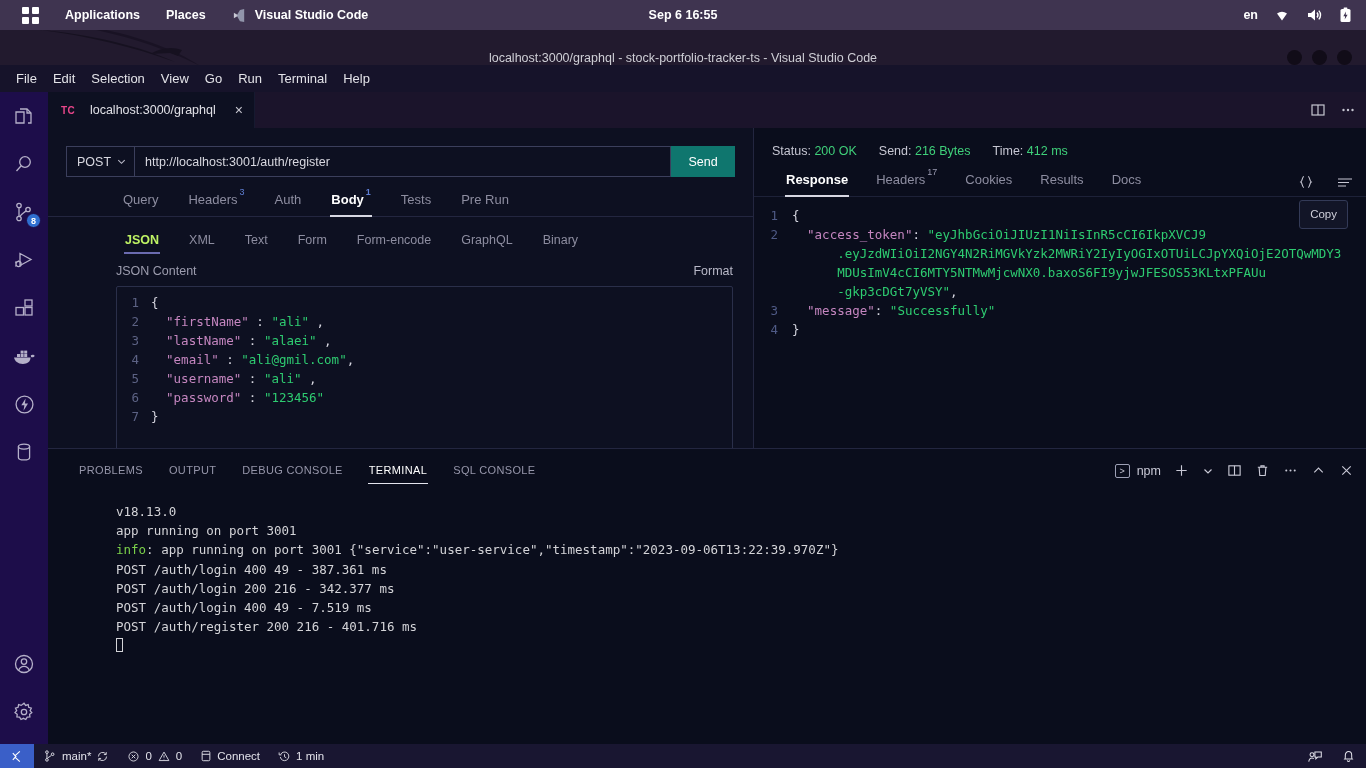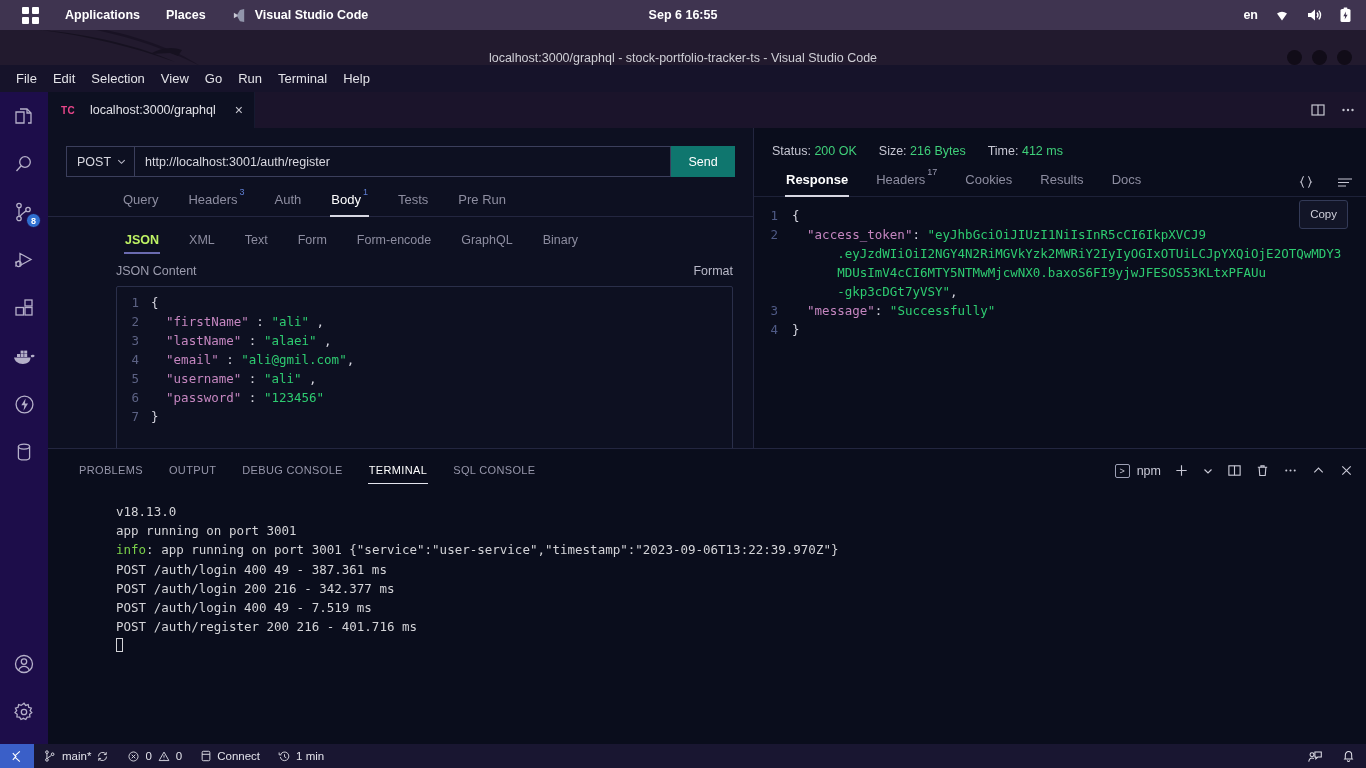--- a/index.html
+++ b/index.html
@@ -104,21 +104,21 @@
   }
   .sendbtn {
     width: 64px; height: 31px; background: #0f766e; color: #ffffff; font-size: 12.5px;
     display: flex; align-items: center; justify-content: center; cursor: pointer;
   }
 
   
   .reqtabs { display: flex; align-items: flex-end; gap: 0; padding: 14px 0 0 60px;
     border-bottom: 1px solid #232640; margin: 0 0 0 0; }
   .rtab { position: relative; padding: 0 15px 9px 15px; font-size: 13px; color: #8d8da0; cursor: pointer;}
-  .rtab.active { color: #ffffff; font-weight: normal; }
+  .rtab.active { color: #ffffff; font-weight: bold; }
   .rtab.active::after { content:''; position: absolute; left: 14px; right: 14px; bottom: -1px; height: 2px; background: #d7d7e2; }
   .rtab sup { font-size: 9px; color: #5f7fd4; margin-left: 2px; top: -.5em; position: relative; }
 
   
   .btypes { display: flex; padding: 16px 0 0 62px; gap: 0; }
   .btype { position: relative; padding: 0 15px 7px 15px; font-size: 12.5px; color: #8d8da0; cursor: pointer;}
   .btype.active { color: #bef264; font-weight: bold; }
   .btype.active::after { content:''; position: absolute; left: 14px; right: 14px; bottom: 0; height: 2px; background: #6b6bb0; }
 
   .jsonhdr { display: flex; justify-content: space-between; align-items: center;
@@ -425,21 +425,21 @@
             </div>
           <svg class="coderesize" viewBox="0 0 10 10" stroke="#6e7394" stroke-width="1">
             <path d="M1 9 L9 1 M5 9 L9 5"></path>
           </svg>
         </div>
       </div>
 
       <div class="pane-right">
         <div class="statusline">
           <span><b>Status:</b> <span class="g">200 OK</span></span>
-          <span><b>Size:</b> <span class="g">216 Bytes</span></span>
+          <span><b>Send:</b> <span class="g">216 Bytes</span></span>
           <span><b>Time:</b> <span class="g">412 ms</span></span>
         </div>
 
         <div class="resptabs">
           <div class="rsp active"><span>Response</span></div>
           <div class="rsp"><span>Headers</span><sup>17</sup></div>
           <div class="rsp"><span>Cookies</span></div>
           <div class="rsp"><span>Results</span></div>
           <div class="rsp"><span>Docs</span></div>
           <div class="resp-actions">

